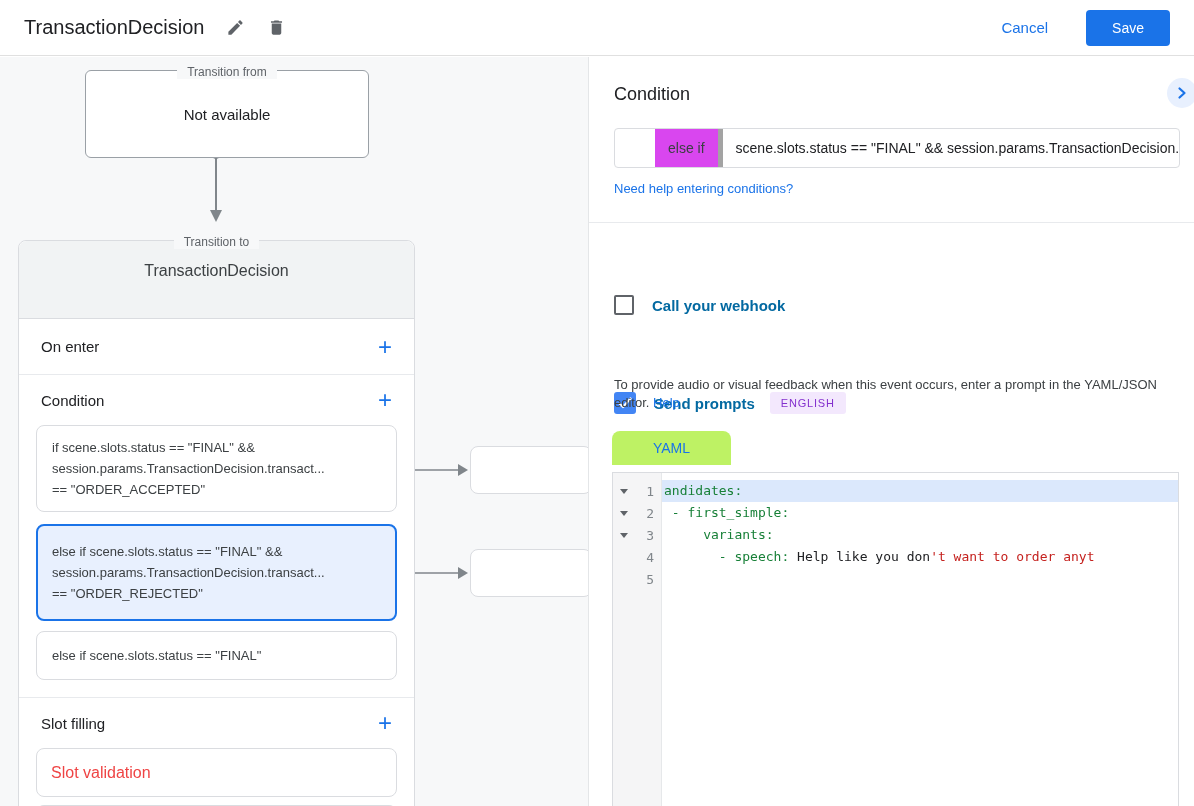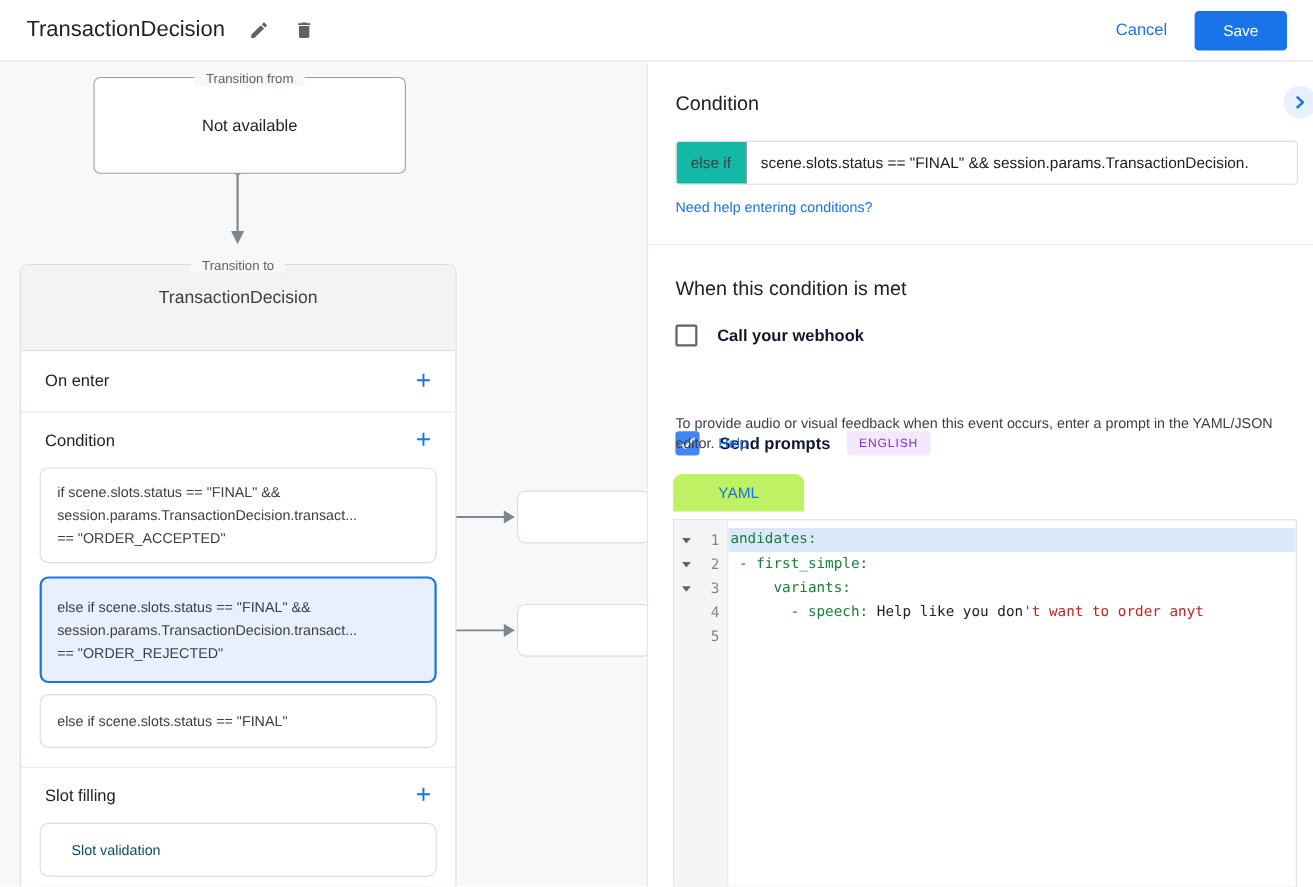--- a/index.html
+++ b/index.html
@@ -5,21 +5,21 @@
   * { margin:0; padding:0; box-sizing:border-box; }
   html,body { width:1194px; height:806px; overflow:hidden; }
   body { font-family:"Liberation Sans","DejaVu Sans",sans-serif; background:#fff; position:relative; color:#202124; }
 
   
   .topbar { position:absolute; left:0; top:0; width:1194px; height:56px; background:#fff;
             border-bottom:1px solid #e0e0e0; display:flex; align-items:center; padding:0 24px; z-index:10; }
   .topbar .title { font-size:20px; color:#202124; }
   .icon-btn { background:none; border:none; cursor:pointer; margin-left:22px; display:flex; align-items:center; }
   .topbar-right { margin-left:auto; display:flex; align-items:center; }
-  .cancel-link { color:#1a73e8; font-size:15px; font-weight:500; background:none; border:none; cursor:pointer; margin-right:25px; }
+  .cancel-link { color:#1a73e8; font-size:15px; font-weight:500; background:none; border:none; cursor:pointer; margin-right:38px; }
   .save-btn { background:#1a73e8; color:#fff; font-size:14px; font-weight:500; border:none; border-radius:4px;
               padding:10px 26px; cursor:pointer; }
 
   
   .canvas { position:absolute; left:0; top:57px; width:588px; height:749px; background:#f7f8f9; overflow:hidden; }
   .connector-layer { position:absolute; left:0; top:0; width:588px; height:749px; pointer-events:none; }
 
   .t-from { position:absolute; left:85px; top:13px; width:284px; height:88px; background:#fff;
             border:1px solid #9aa0a6; border-radius:6px; display:flex; align-items:center; justify-content:center; }
   .legend { position:absolute; top:-9px; left:0; right:0; text-align:center; }
@@ -38,46 +38,46 @@
   .sec-head { height:50px; display:flex; align-items:center; justify-content:space-between; padding:0 22px; }
   .sec-label { font-size:15px; color:#202124; }
   .plus-btn { color:#1a73e8; font-size:24px; font-weight:300; background:none; border:none; cursor:pointer; line-height:1; }
 
   .cards { padding:0 17px; }
   .cond-card { border:1px solid #dadce0; border-radius:8px; background:#fff; padding:11px 15px;
                margin-bottom:12px; font-size:13px; line-height:21px; color:#3c4043; cursor:pointer; }
   .cond-card.selected { border:2px solid #1a73e8; background:#e8f0fe; padding:15px 14px; margin-bottom:10px; }
   .cond-card.single { padding:13px 15px; }
   .sec-divider { border-bottom:1px solid #e8eaed; margin-top:17px; }
-  .slot-card { border:1px solid #dadce0; border-radius:8px; background:#fff; padding:13px 28px;
-               font-size:13px; line-height:21px; color:#0c4a6e; cursor:pointer; }
+  .slot-card { border:1px solid #dadce0; border-radius:8px; background:#fff; padding:13px 14px;
+               font-size:16px; line-height:21px; color:#ef4444; cursor:pointer; }
   .stub-card { margin-top:8px; height:14px; border:1px solid #dadce0; border-bottom:none; border-radius:8px 8px 0 0; background:#fff; }
 
   .empty-box { position:absolute; width:122px; height:48px; background:#fff; border:1px solid #dadce0; border-radius:8px; }
 
   
   .panel { position:absolute; left:588px; top:57px; width:606px; height:749px; background:#fff;
            border-left:1px solid #e4e6e8; z-index:5; }
   .panel-heading { position:absolute; left:25px; font-size:18px; color:#202124; }
   .chev-btn { position:absolute; left:578px; top:21px; width:30px; height:30px; border-radius:50%;
               background:#e8f0fe; border:none; cursor:pointer; display:flex; align-items:center; justify-content:center; }
   .cond-input { position:absolute; left:25px; top:71px; right:14px; height:40px; border:1px solid #dadce0;
                 border-radius:4px; display:flex; overflow:hidden; }
-  .cond-prefix { background:#14b8a6; border-right:1px solid #a3a3a3; padding:0 13px; display:flex;
-                 align-items:center; font-size:14px; color:#3c4043; flex:none; }
+  .cond-prefix { background:#d946ef; border-right:5px solid #a3a3a3; padding:0 13px; display:flex;
+                 align-items:center; font-size:14px; color:#3c4043; flex:none;margin-left:40px; }
   .cond-value { flex:1; display:flex; align-items:center; padding:0 13px; font-size:14px; color:#202124;
                 white-space:nowrap; overflow:hidden; }
   .help-link { position:absolute; left:25px; top:124px; font-size:13px; color:#1a73e8; text-decoration:none; }
   .panel-divider { position:absolute; left:0; right:0; top:165px; border-top:1px solid #e8eaed; }
 
   .check-row { position:absolute; left:25px; display:flex; align-items:center; }
   .checkbox { width:20px; height:20px; border:2px solid #5f6368; border-radius:2px; background:#fff; flex:none; cursor:pointer; }
   .checkbox.checked { width:22px; height:22px; border:none; background:#4285f4; border-radius:3px;
                       display:flex; align-items:center; justify-content:center; }
-  .check-label { font-size:15px; font-weight:700; color:#0f172a; margin-left:18px; }
+  .check-label { font-size:15px; font-weight:700; color:#0369a1; margin-left:18px; }
   .lang-badge { margin-left:15px; background:#f3e8fd; color:#8430ce; font-size:11px; font-weight:500;
                 letter-spacing:0.8px; padding:5px 11px; border-radius:3px; }
   .desc { position:absolute; left:25px; top:319px; width:562px; font-size:13px; color:#3c4043; line-height:18px; }
   .desc a { color:#1a73e8; text-decoration:none; }
 
   .tabs { position:absolute; left:23px; top:374px; display:flex; }
   .tab { width:119px; height:34px; display:flex; align-items:center; justify-content:center;
          font-size:14px; font-weight:500; color:#5f6368; border-radius:8px 8px 0 0; cursor:pointer; }
   .tab.active { background:#bef264; color:#1a73e8; }
 
@@ -201,21 +201,20 @@
 
   <div class="cond-input">
     <div class="cond-prefix">else if</div>
     <div class="cond-value">scene.slots.status == "FINAL" &amp;&amp; session.params.TransactionDecision.</div>
   </div>
 
   <a class="help-link" href="#">Need help entering conditions?</a>
 
   <div class="panel-divider"></div>
 
-  <div class="panel-heading" style="top:195px;">When this condition is met</div>
 
   <div class="check-row" style="top:238px;">
     <span class="checkbox"></span>
     <span class="check-label">Call your webhook</span>
   </div>
 
   <div class="check-row" style="top:287px;margin-top:48px;">
     <span class="checkbox checked">
       <svg width="14" height="12" viewBox="0 0 14 12">
         <path d="M1.5 6.5 L5 10 L12.5 1.5" fill="none" stroke="#fff" stroke-width="2.2" stroke-linecap="round" stroke-linejoin="round"></path>

